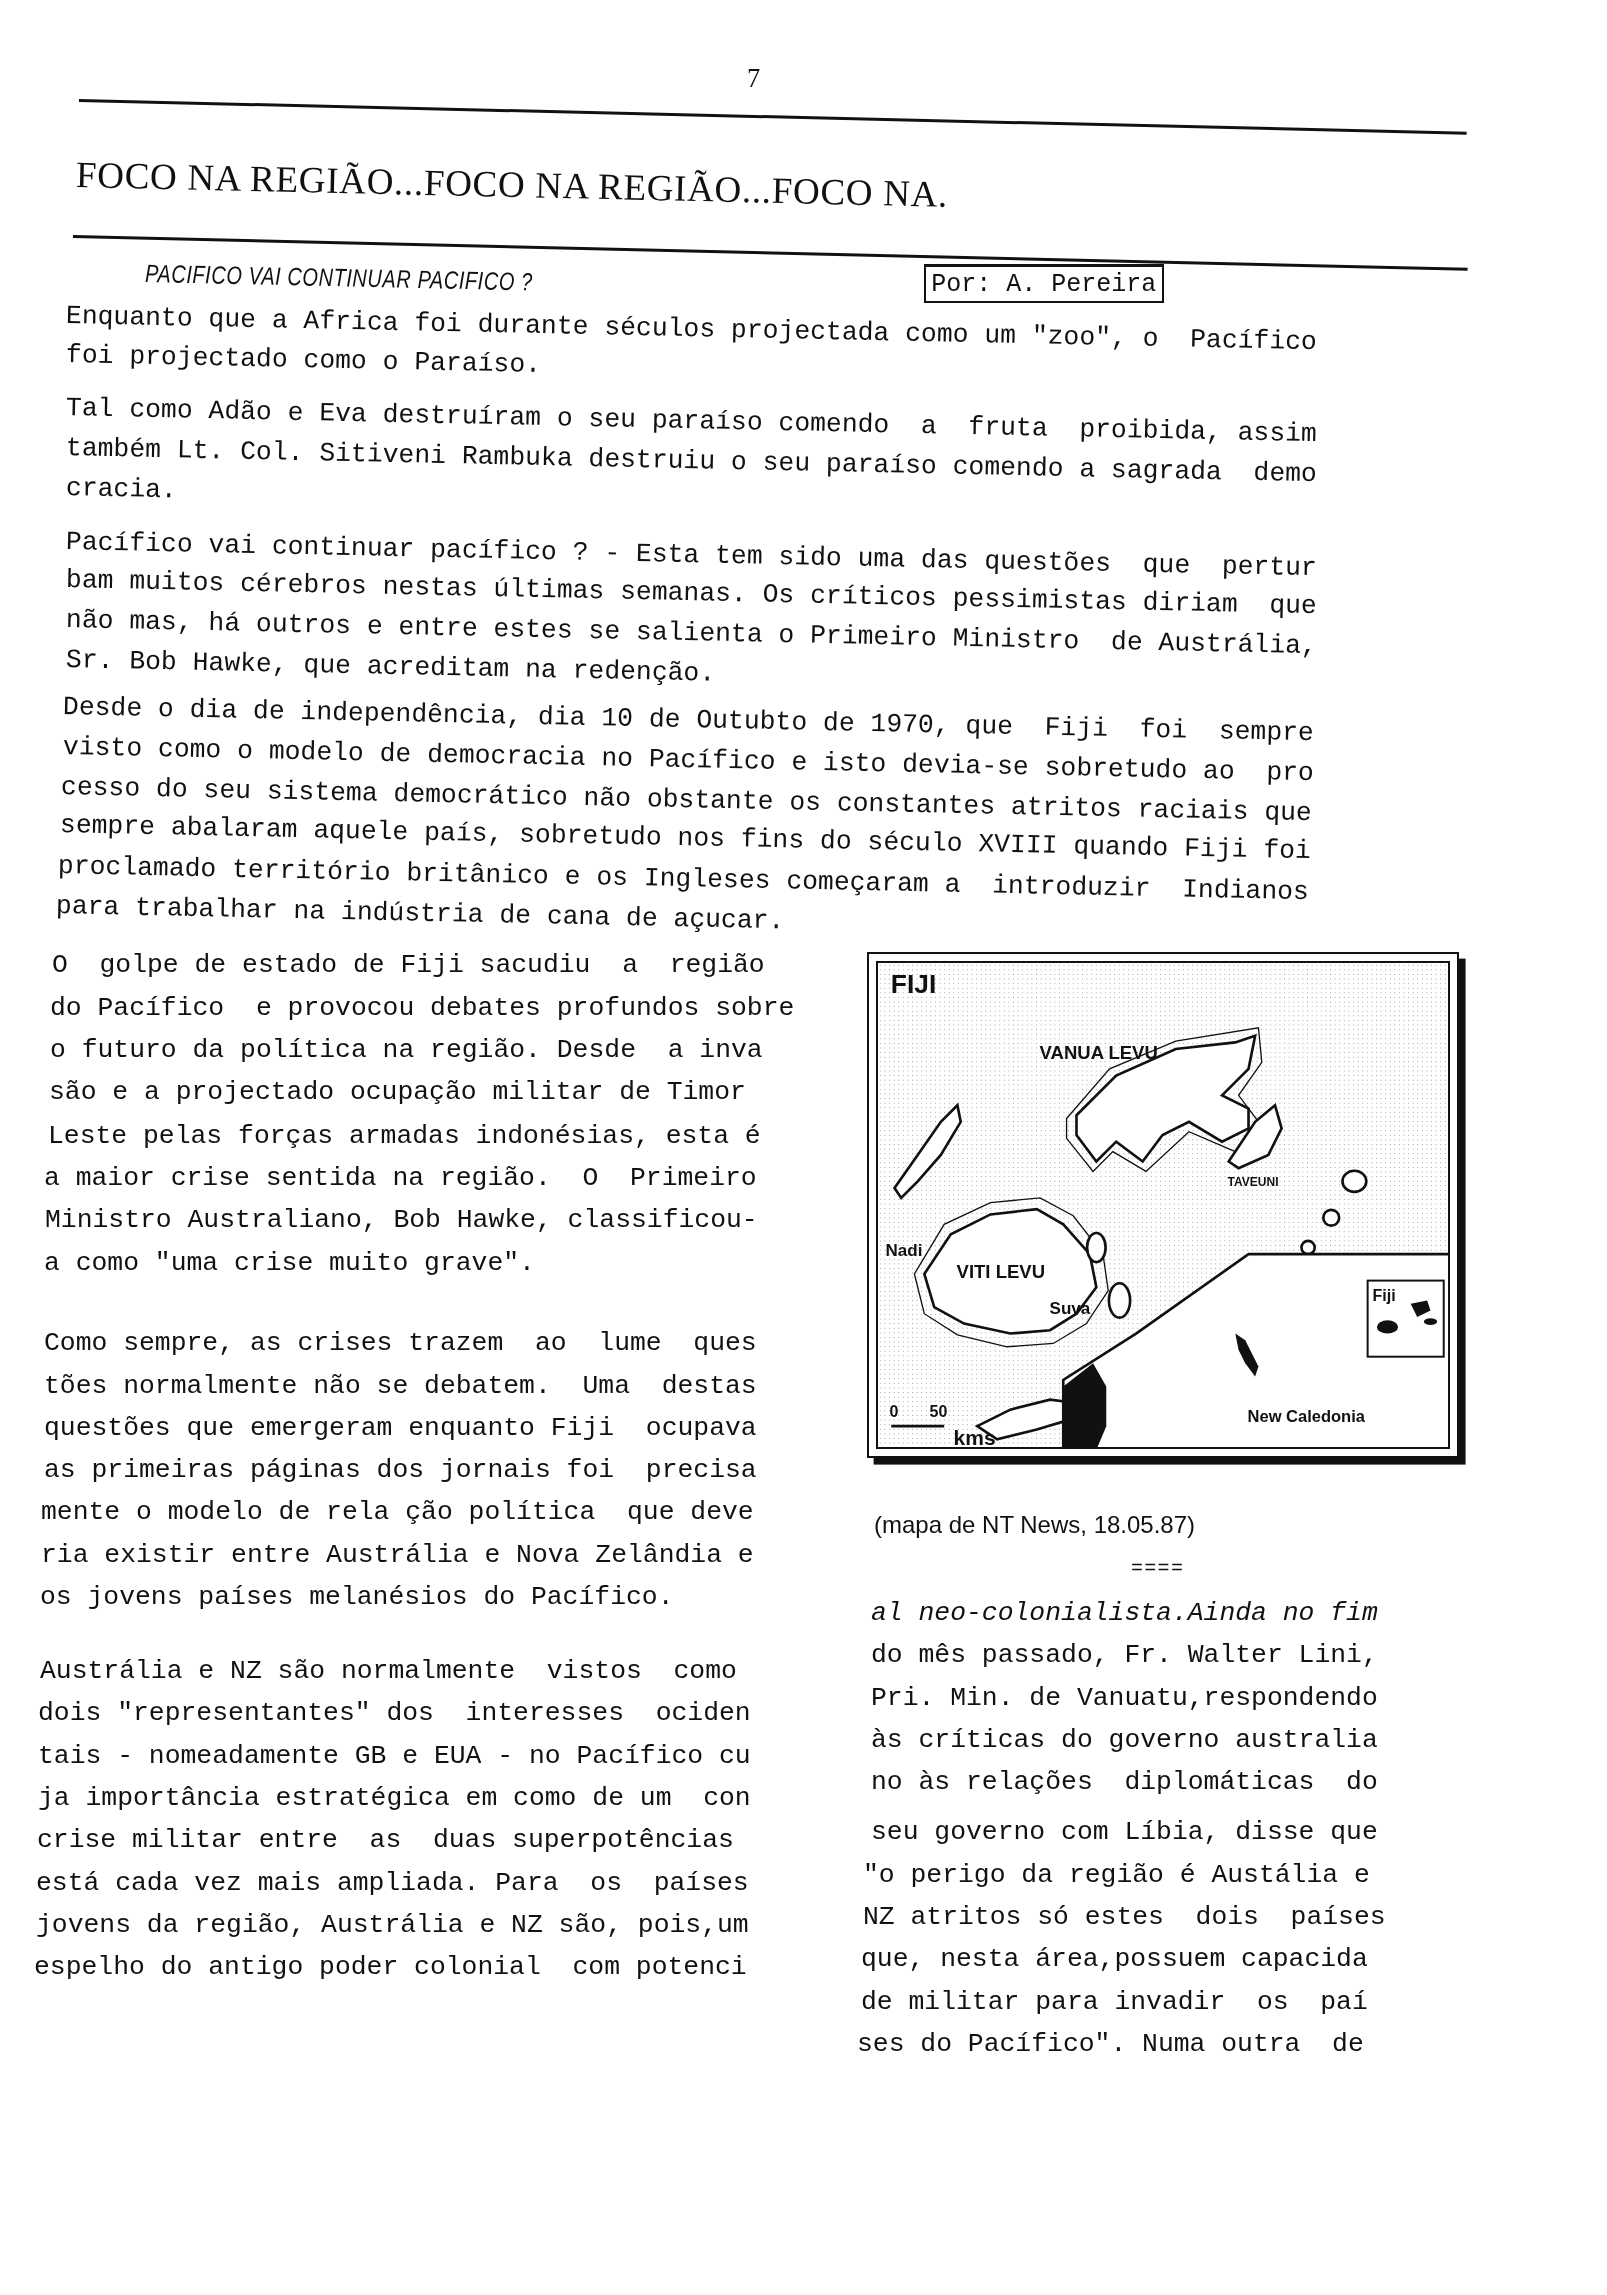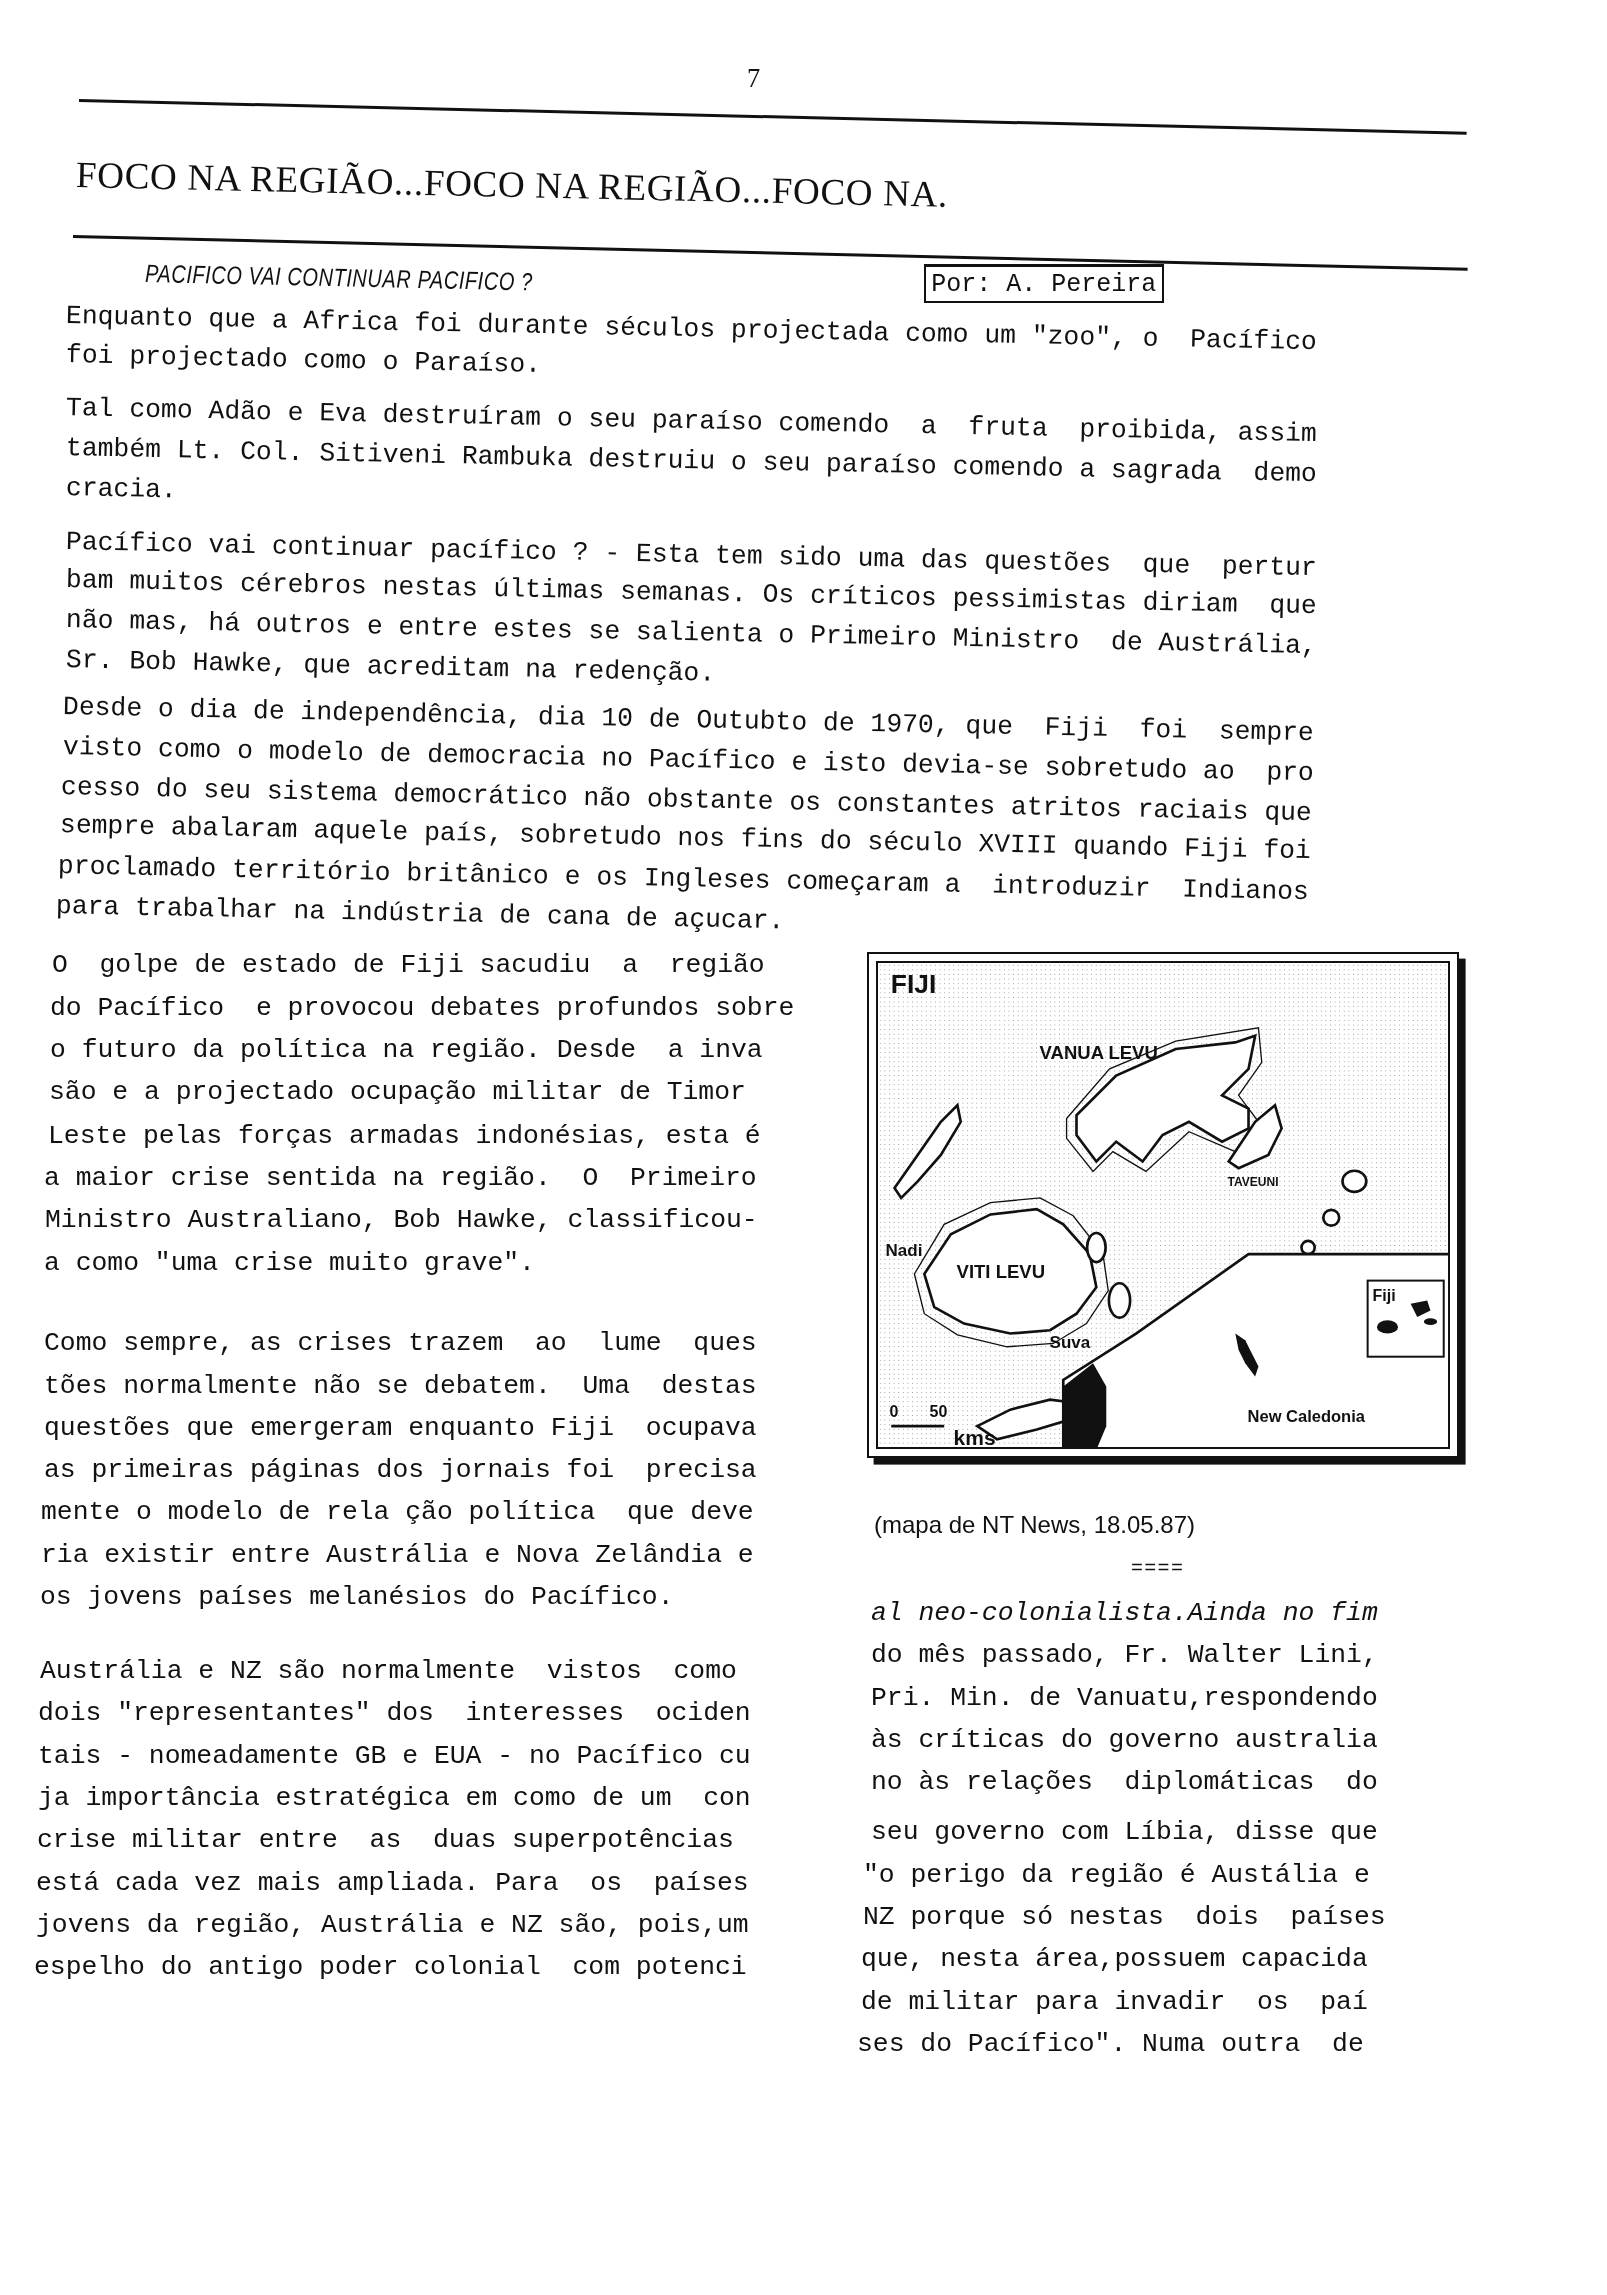--- a/index.html
+++ b/index.html
@@ -114,39 +114,39 @@
       <ellipse cx="770" cy="550" rx="16" ry="10" fill="#111"></ellipse>
       <ellipse cx="835" cy="542" rx="10" ry="5" fill="#111"></ellipse>
 
       <line x1="20" y1="700" x2="100" y2="700" stroke="#111" stroke-width="4"></line>
     </svg>
 
     <span class="map-label" style="left:162px;top:79px;font-size:18.5px;">VANUA LEVU</span>
     <span class="map-label" style="left:350px;top:212px;font-size:12px;">TAVEUNI</span>
     <span class="map-label" style="left:8px;top:278px;font-size:17px;">Nadi</span>
     <span class="map-label" style="left:79px;top:298px;font-size:18.5px;">VITI LEVU</span>
-    <span class="map-label" style="left:172px;top:370px;font-size:17px;">Suva</span>
+    <span class="map-label" style="left:172px;top:336px;font-size:17px;">Suva</span>
     <span class="map-label" style="left:495px;top:324px;font-size:16px;">Fiji</span>
     <span class="map-label" style="left:370px;top:450px;font-size:16.5px;top:444px;">New Caledonia</span>
 
     <span class="map-label" style="left:12px;top:440px;font-size:16px;">0</span>
     <span class="map-label" style="left:52px;top:440px;font-size:16px;">50</span>
     <span class="map-label" style="left:76px;top:463px;font-size:21px;text-align:center;">kms</span>
   </div>
 </div>
 
 <div class="abs caption">(mapa de NT News, 18.05.87)</div>
 <div class="abs sep">====</div>
 
 <div class="right">
   <div class="line ital" style="left:871px;top:1600px;">al neo-colonialista.Ainda no fim</div>
   <div class="line" style="left:871px;top:1642px;">do mês passado, Fr. Walter Lini,</div>
   <div class="line" style="left:871px;top:1685px;">Pri. Min. de Vanuatu,respondendo</div>
   <div class="line" style="left:871px;top:1727px;">às críticas do governo australia</div>
   <div class="line" style="left:871px;top:1769px;">no às relações  diplomáticas  do</div>
   <div class="line" style="left:871px;top:1819px;">seu governo com Líbia, disse que</div>
   <div class="line" style="left:863px;top:1862px;">"o perigo da região é Austália e</div>
-  <div class="line" style="left:863px;top:1904px;">NZ porque só nestas  dois  países</div>
+  <div class="line" style="left:863px;top:1904px;">NZ atritos só estes  dois  países</div>
   <div class="line" style="left:861px;top:1946px;">que, nesta área,possuem capacida</div>
   <div class="line" style="left:861px;top:1989px;">de militar para invadir  os  paí</div>
   <div class="line" style="left:857px;top:2031px;">ses do Pacífico". Numa outra  de</div>
 </div>
 
 
 </body></html>

